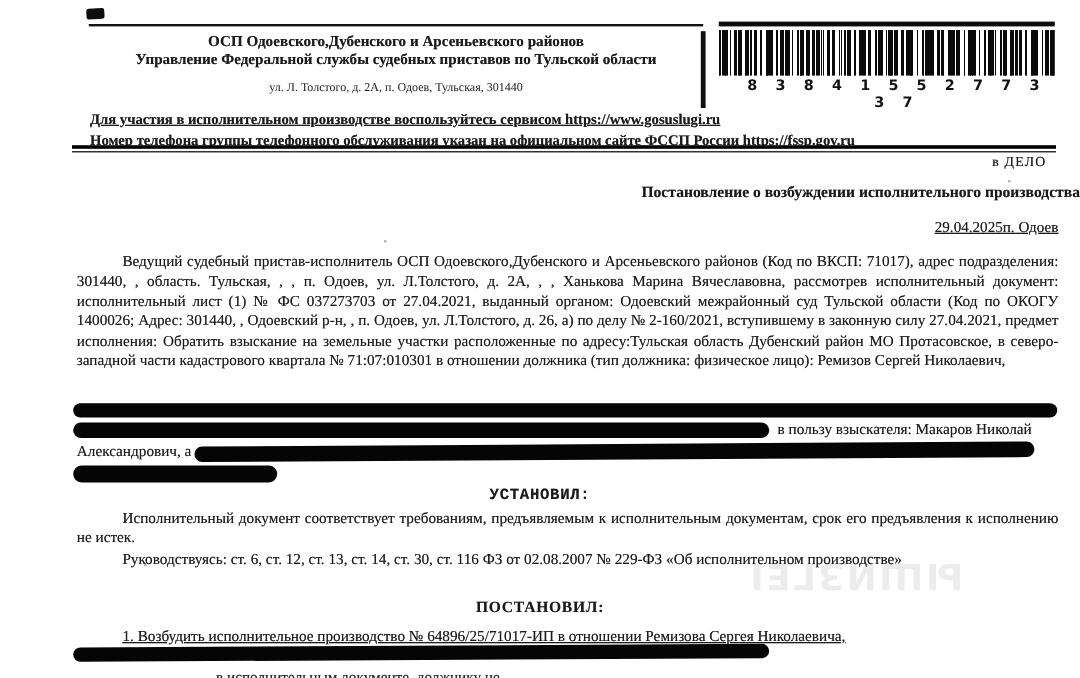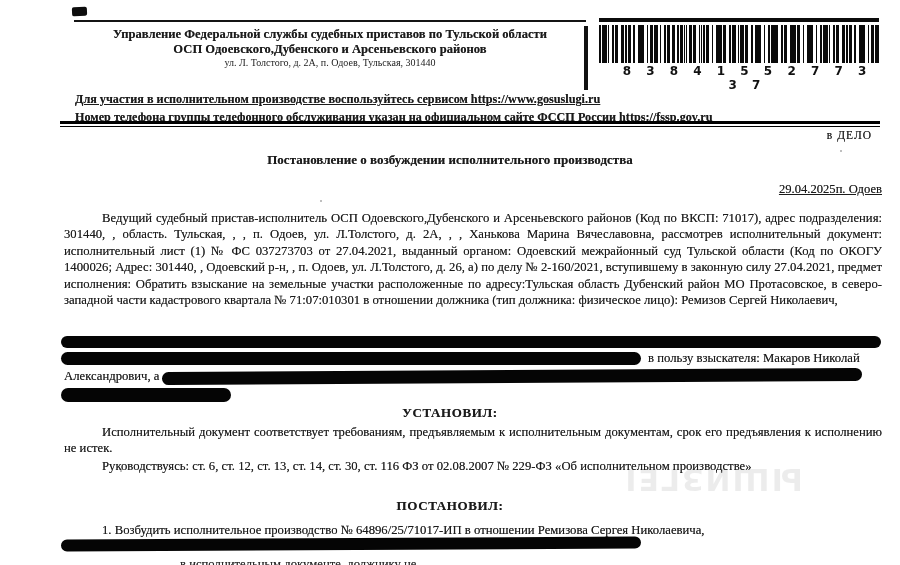--- a/index.html
+++ b/index.html
@@ -6,80 +6,80 @@
   body{
     width:900px;height:565px;position:relative;overflow:hidden;
     background:#ffffff;color:#1b1b1b;
     font-family:"Liberation Serif","DejaVu Serif",serif;
   }
   .fuzz{text-shadow:0 0 .5px rgba(20,20,20,.6);}
   
   .corner-mark{position:absolute;left:72px;top:7px;width:15px;height:9px;background:#0d0d0d;border-radius:2px;transform:rotate(-3deg);}
   .header-text{position:absolute;left:74px;top:20px;width:512px;border-top:2.5px solid #141414;text-align:center;padding-top:5px;}
   .header-text .h-big{font-weight:bold;font-size:12.6px;line-height:14.5px;}
-  .header-text .h-small{font-size:10px;line-height:11.5px;margin-top:1px;color:#222;}
+  .header-text .h-small{font-size:10px;line-height:11.5px;margin-top:12px;color:#222;}
   .v-divider{position:absolute;left:584px;top:26px;width:4px;height:64px;background:#111;}
   .barcode-block{position:absolute;left:599px;top:18px;width:280px;}
   .barcode-topline{height:4px;background:#0b0b0b;}
   .barcode{
     margin-top:3px;height:38px;
     background-image:
       repeating-linear-gradient(90deg,#0a0a0a 0 2px,transparent 2px 3px,#0a0a0a 3px 6px,transparent 6px 9px,#0a0a0a 9px 10px,transparent 10px 13px),
       repeating-linear-gradient(90deg,#0a0a0a 0 1px,transparent 1px 5px,#0a0a0a 5px 8px,transparent 8px 17px);
   }
   .barcode-digits{
     margin-top:1px;padding-left:14px;
     font-family:"DejaVu Sans",sans-serif;font-weight:bold;font-size:12px;
     letter-spacing:3px;word-spacing:5px;color:#111;text-align:center;
   }
   .service-line{position:absolute;left:75px;top:92px;font-size:12.2px;font-weight:bold;text-decoration:underline;}
   .phone-line{position:absolute;left:75px;top:110px;font-size:12.2px;font-weight:bold;text-decoration:underline;}
   .double-rule{position:absolute;left:60px;top:121px;width:820px;height:2px;border-top:3.5px solid #000;border-bottom:1.5px solid #000;}
   .case-mark{position:absolute;right:28px;top:129px;font-size:11.5px;font-weight:normal;letter-spacing:1px;}
   
-  .doc-title{position:absolute;left:0;top:152px;width:100%;text-align:center;font-weight:bold;font-size:13px;}
+  .doc-title{position:absolute;left:0;top:152px;width:100%;text-align:right;font-weight:bold;font-size:13px;}
   .date-row{position:absolute;left:64px;top:182px;width:818px;display:flex;justify-content:flex-end;font-size:12.6px;text-decoration:underline;}
   .para{position:absolute;left:64px;width:818px;text-align:justify;font-size:12.7px;line-height:16.4px;}
   .indent{text-indent:38px;}
   #para1{top:210px;}
   #para2{top:424px;}
   #para3{top:458px;}
   .bold-inline{font-weight:normal;}
   
   .redact{position:absolute;background:#050505;border-radius:7px;}
   #bar1{left:61px;top:336px;width:820px;height:12px;}
   #bar2{left:61px;top:352px;width:580px;height:13px;border-radius:8px;}
   #bar3{left:162px;top:370px;width:700px;height:13px;transform:rotate(-.35deg);}
   #bar4{left:61px;top:388px;width:170px;height:14px;border-radius:9px;}
   #bar5{left:61px;top:538px;width:580px;height:12px;transform:rotate(-.3deg);}
   .beneficiary{position:absolute;left:648px;top:351px;font-size:12.7px;}
   .beneficiary2{position:absolute;left:64px;top:369px;font-size:12.7px;}
   .section-head{position:absolute;left:0;width:100%;text-align:center;font-weight:bold;font-size:13px;letter-spacing:.6px;}
-  #ustanovil{top:405px;}
+  #ustanovil{top:405px;font-family:Liberation Mono, monospace;}
   #postanovil{top:498px;}
-  #item1{top:522px;}
+  #item1{top:522px;text-decoration:underline;}
   .clipped-line{position:absolute;left:180px;top:557px;width:702px;height:8px;overflow:hidden;font-size:12.7px;color:#2a2a2a;}
   .watermark{
     position:absolute;left:608px;top:462px;width:210px;text-align:center;
     font-family:"DejaVu Sans",sans-serif;font-weight:bold;font-size:30px;letter-spacing:2px;
     color:#000;opacity:.07;transform:rotate(180deg);
   }
   .speck{position:absolute;background:#555;opacity:.5;border-radius:50%;}
 </style>
 </head>
 <body>
 
 <div class="corner-mark"></div>
 <div class="speck" style="left:320px;top:200px;width:2px;height:2px;"></div>
 <div class="speck" style="left:120px;top:470px;width:2px;height:2px;"></div>
 <div class="speck" style="left:840px;top:150px;width:2px;height:2px;"></div>
 
 <div class="header-text">
+  <div class="h-big fuzz">ОСП Одоевского,Дубенского и Арсеньевского районов</div>
   <div class="h-big fuzz">Управление Федеральной службы судебных приставов по Тульской области</div>
-  <div class="h-big fuzz">ОСП Одоевского,Дубенского и Арсеньевского районов</div>
   <div class="h-small">ул. Л. Толстого, д. 2А, п. Одоев, Тульская, 301440</div>
 </div>
 <div class="v-divider"></div>
 
 <div class="barcode-block">
   <div class="barcode-topline"></div>
   <div class="barcode"></div>
   <div class="barcode-digits">8 3 8 4 1 5 5 2 7 7 3 3 7</div>
 </div>
 

